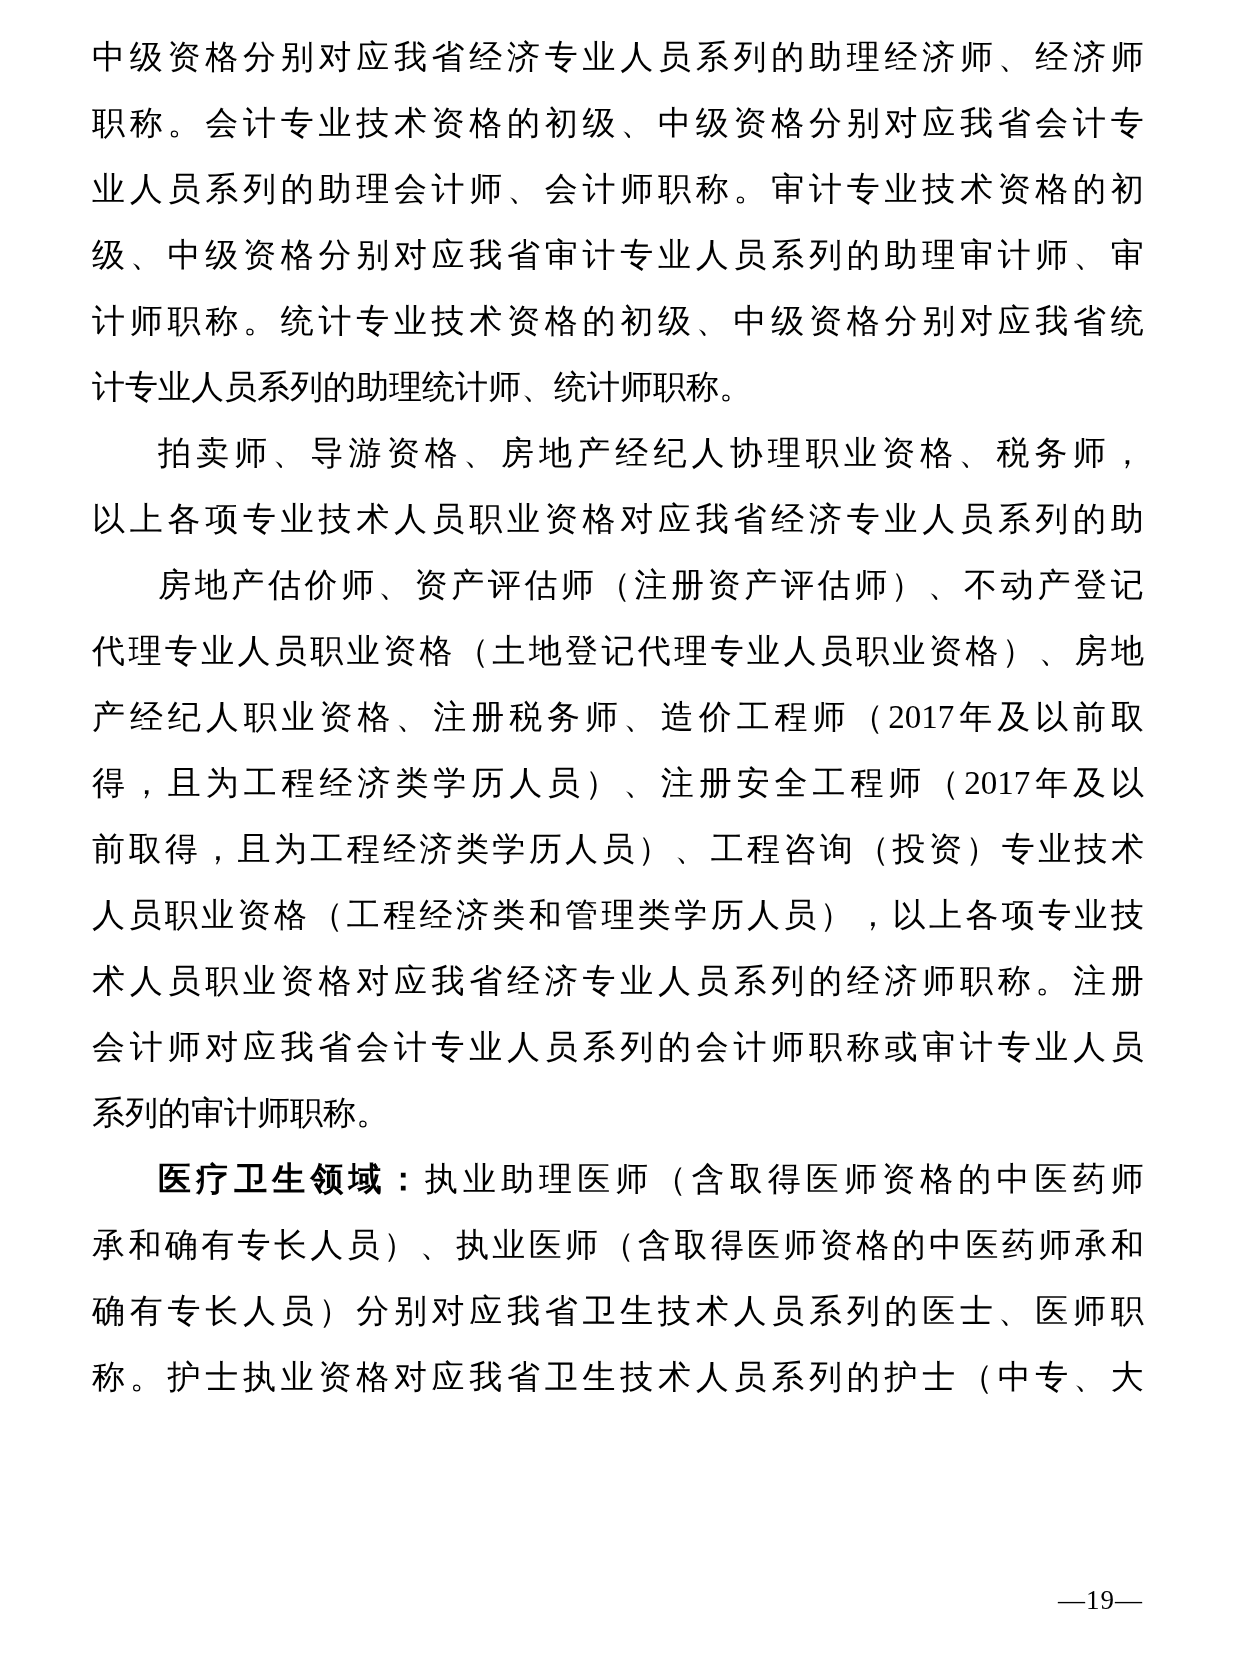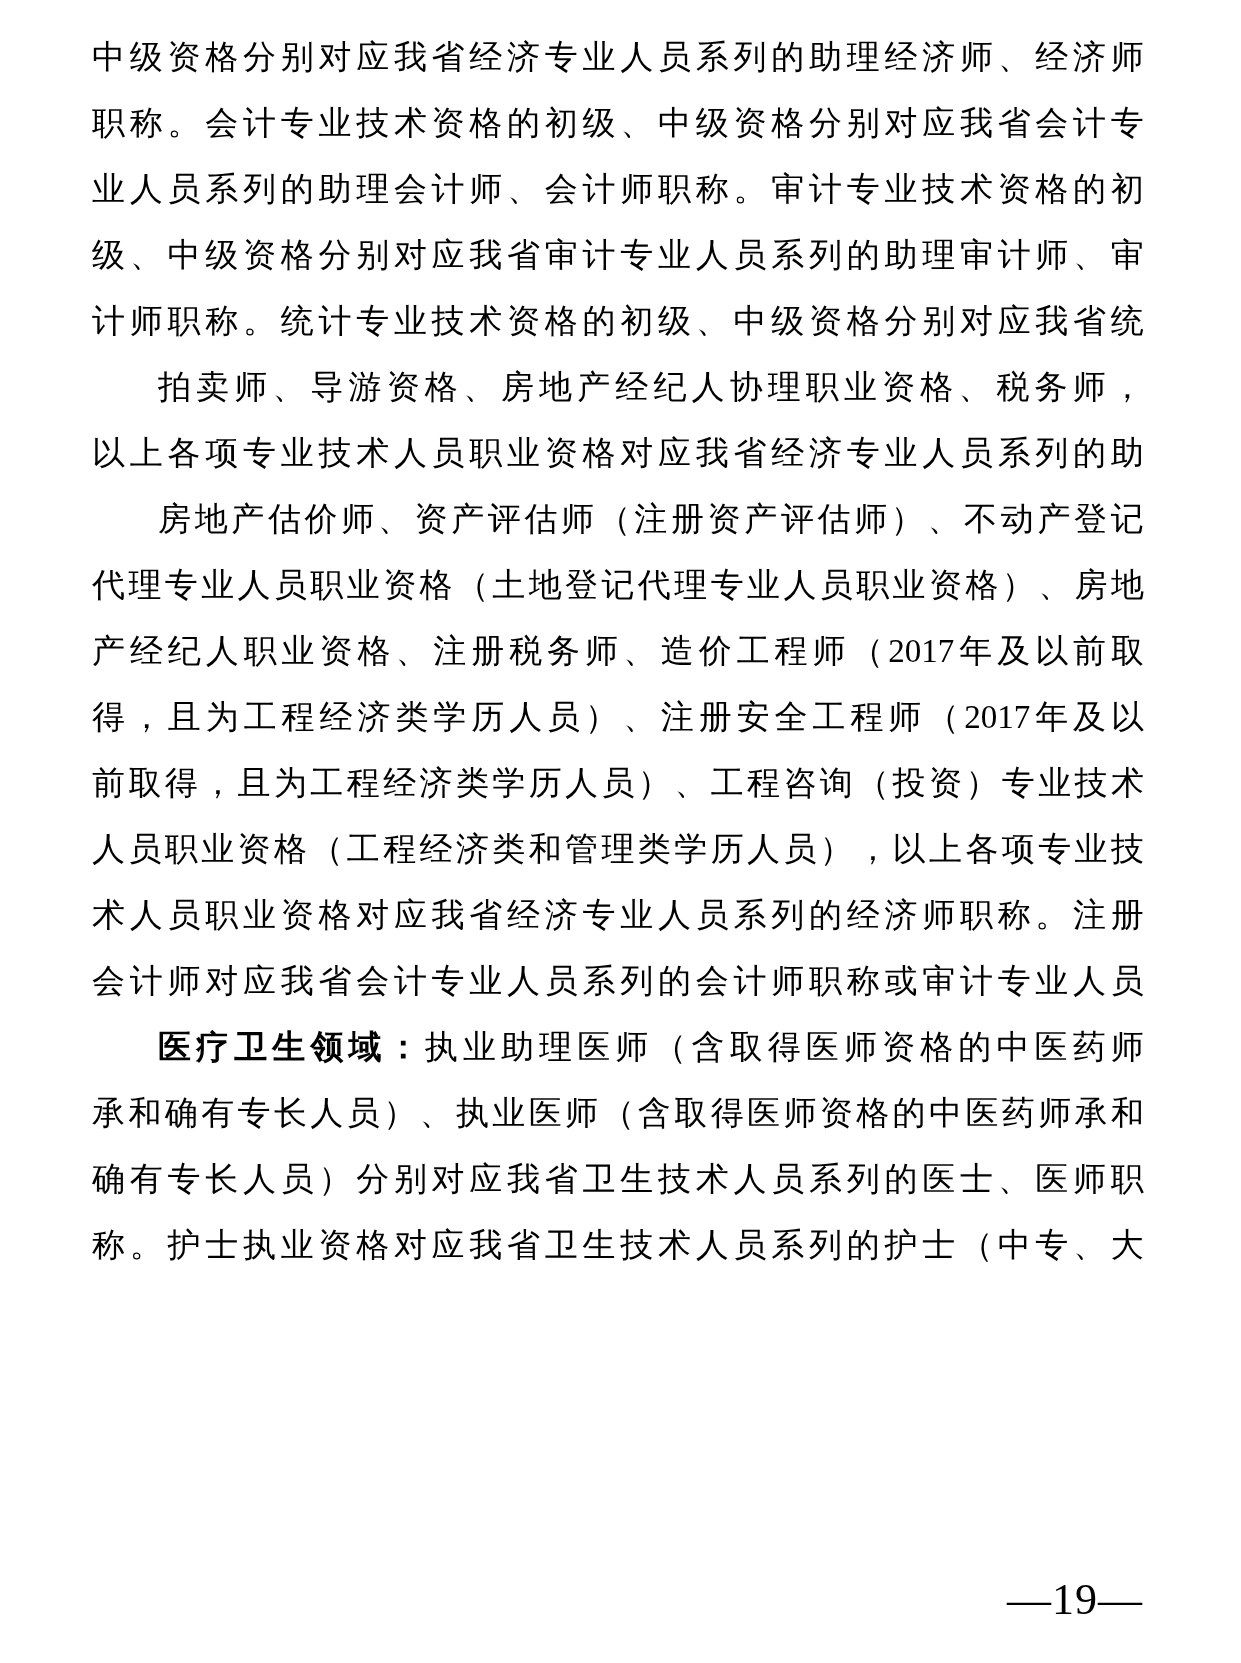--- a/index.html
+++ b/index.html
@@ -37,21 +37,21 @@
   .line.indent {
     padding-left: 66px;
   }
   .bold {
     font-weight: bold;
   }
   .page-number {
     position: absolute;
     top: 1582px;
     right: 98px;
-    font-size: 44px;
+    font-size: 27px;
     line-height: 36px;
     color: #000000;
     letter-spacing: 1px;
   }
 </style>
 </head>
 <body>
 
 <div class="page">
   <div class="doc">
@@ -198,20 +198,21 @@
         <span>资</span>
         <span>格</span>
         <span>分</span>
         <span>别</span>
         <span>对</span>
         <span>应</span>
         <span>我</span>
         <span>省</span>
         <span>统</span>
       </div>
+      <div class="line"><span>计专业人员系列的助理统计师、统计师职称。</span></div>
       <div class="line indent justify">
         <span>拍</span>
         <span>卖</span>
         <span>师</span>
         <span>、</span>
         <span>导</span>
         <span>游</span>
         <span>资</span>
         <span>格</span>
         <span>、</span>
@@ -496,20 +497,21 @@
         <span>职</span>
         <span>称</span>
         <span>或</span>
         <span>审</span>
         <span>计</span>
         <span>专</span>
         <span>业</span>
         <span>人</span>
         <span>员</span>
       </div>
+      <div class="line"><span>系列的审计师职称。</span></div>
       <div class="line indent justify">
         <span class="bold">医</span>
         <span class="bold">疗</span>
         <span class="bold">卫</span>
         <span class="bold">生</span>
         <span class="bold">领</span>
         <span class="bold">域</span>
         <span class="bold">：</span>
         <span>执</span>
         <span>业</span>

